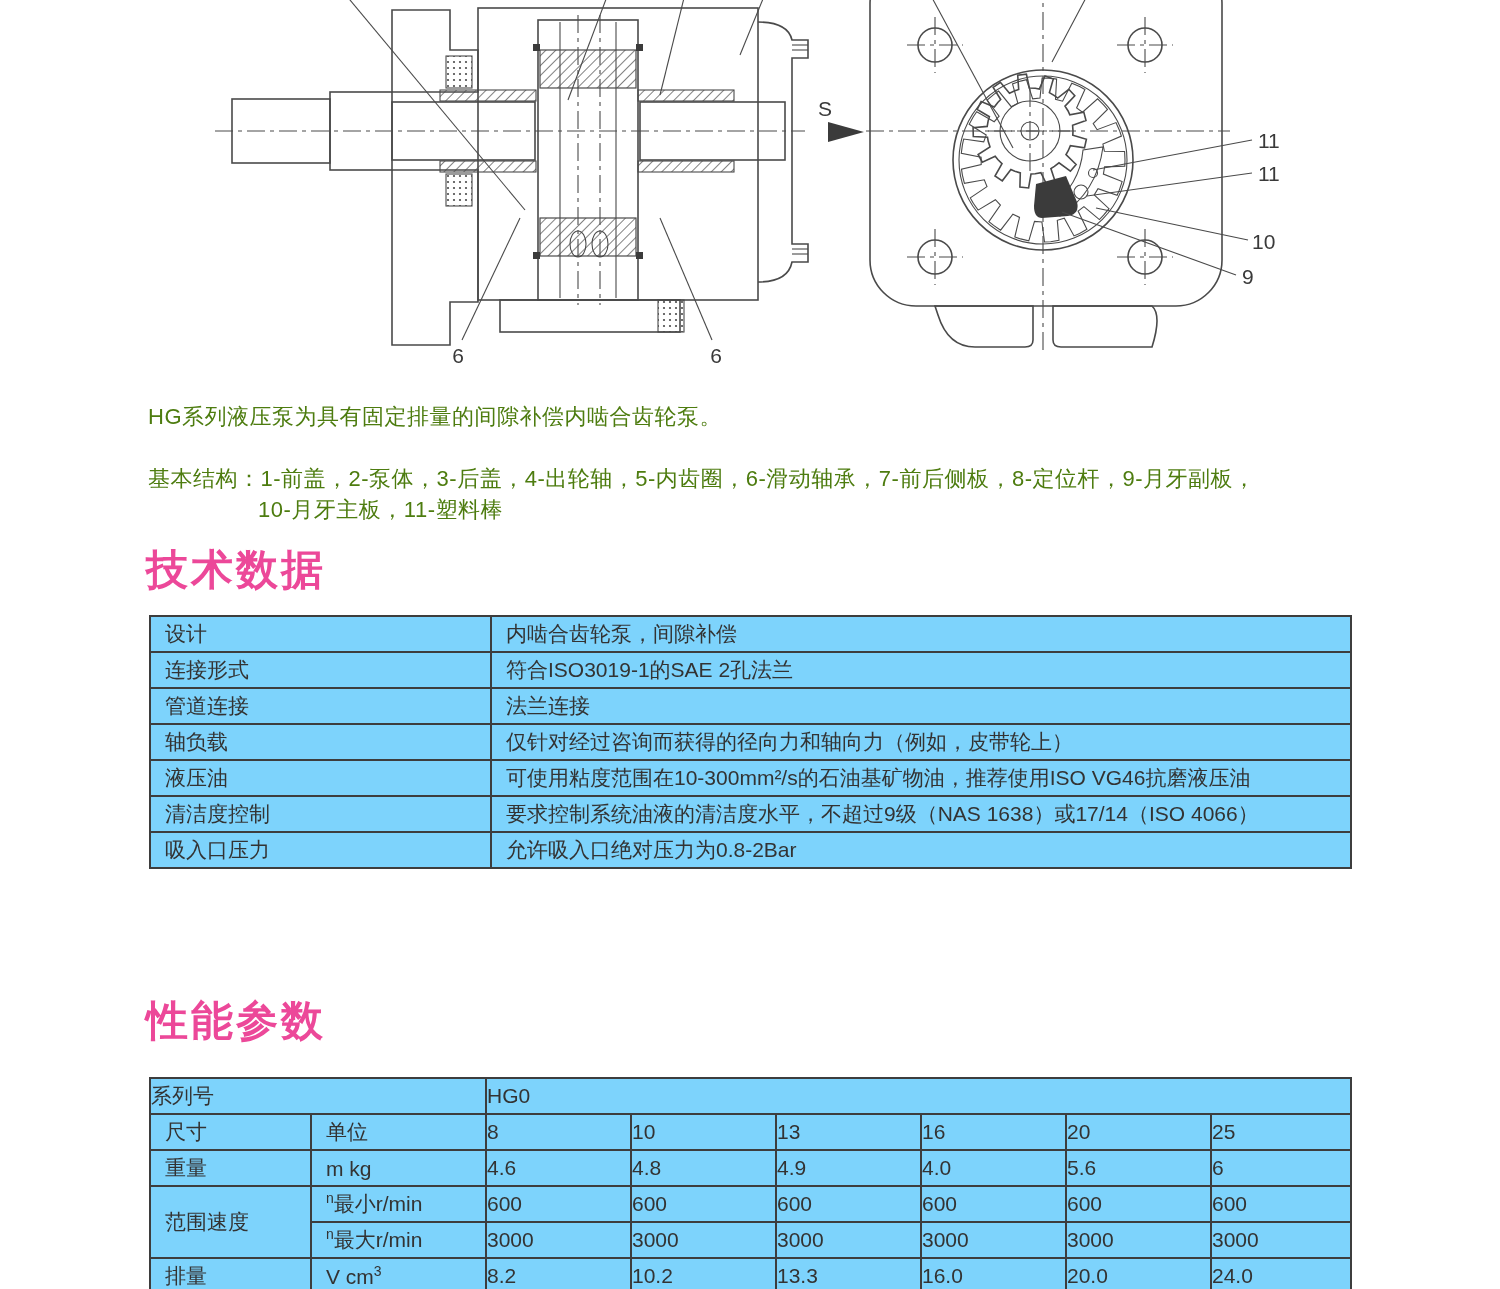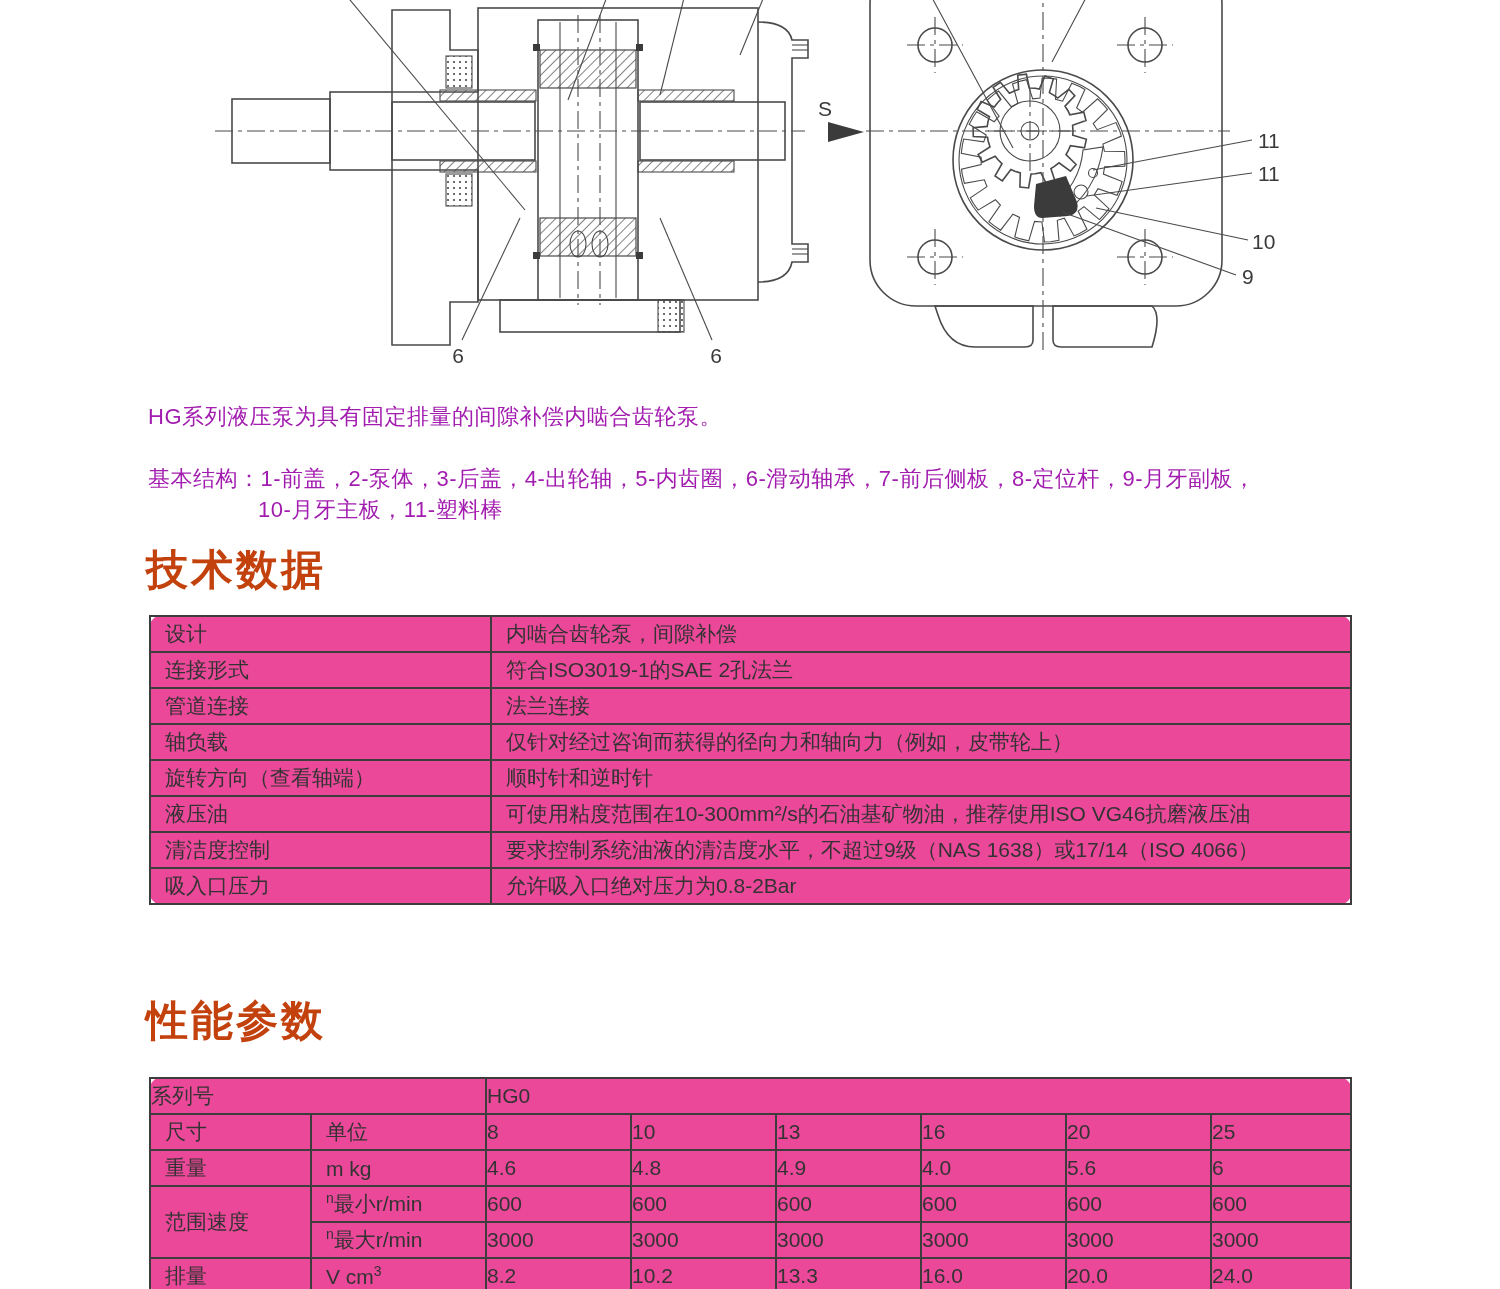--- a/index.html
+++ b/index.html
@@ -7,23 +7,23 @@
     position:relative; width:1500px; height:1289px; background:#fff;
     overflow:hidden; font-family:"Liberation Sans","DejaVu Sans",sans-serif;
     color:#333;
   }
   svg { position:absolute; overflow:visible; }
   .dwg { stroke:#4a4a4a; stroke-width:1.6; fill:none; }
   .dwg-thin { stroke:#4a4a4a; stroke-width:1.1; fill:none; }
   .cl { stroke:#4a4a4a; stroke-width:1.1; fill:none; stroke-dasharray:18 5 4 5; }
   .dark { fill:#3b3b3b; stroke:none; }
   .dlabel { font-family:"Liberation Sans",sans-serif; font-size:21px; fill:#3a3a3a; }
-  .intro-line { position:absolute; font-size:22px; color:#a21caf; white-space:nowrap; letter-spacing:0.5px; }
-  .section-title { position:absolute; font-size:42px; font-weight:bold; color:#c2410c; letter-spacing:3px;text-align:center; }
-  table { border-collapse:collapse; table-layout:fixed; position:absolute; background:#ec4899;border-radius:14px; }
+  .intro-line { position:absolute; font-size:22px; color:#4d7c0f; white-space:nowrap; letter-spacing:0.5px; }
+  .section-title { position:absolute; font-size:42px; font-weight:bold; color:#ec4899; letter-spacing:3px;text-align:center; }
+  table { border-collapse:collapse; table-layout:fixed; position:absolute; background:#7dd3fc; }
   td { border:2px solid #3d3d3d; font-size:21px; color:#333; height:34px;
        padding:0 4px 0 14px; white-space:nowrap; overflow:hidden; vertical-align:middle; }
   td.center { text-align:left; padding:0; }
   .sup { font-size:14px; vertical-align:super; line-height:1; }
 </style>
 </head>
 <body>
 
 <div class="page">
 
@@ -214,24 +214,20 @@
       </tr>
       <tr>
         <td>管道连接</td>
         <td>法兰连接</td>
       </tr>
       <tr>
         <td>轴负载</td>
         <td>仅针对经过咨询而获得的径向力和轴向力（例如，皮带轮上）</td>
       </tr>
       <tr>
-        <td>旋转方向（查看轴端）</td>
-        <td>顺时针和逆时针</td>
-      </tr>
-      <tr>
         <td>液压油</td>
         <td>可使用粘度范围在10-300mm²/s的石油基矿物油，推荐使用ISO VG46抗磨液压油</td>
       </tr>
       <tr>
         <td>清洁度控制</td>
         <td>要求控制系统油液的清洁度水平，不超过9级（NAS 1638）或17/14（ISO 4066）</td>
       </tr>
       <tr>
         <td>吸入口压力</td>
         <td>允许吸入口绝对压力为0.8-2Bar</td>

